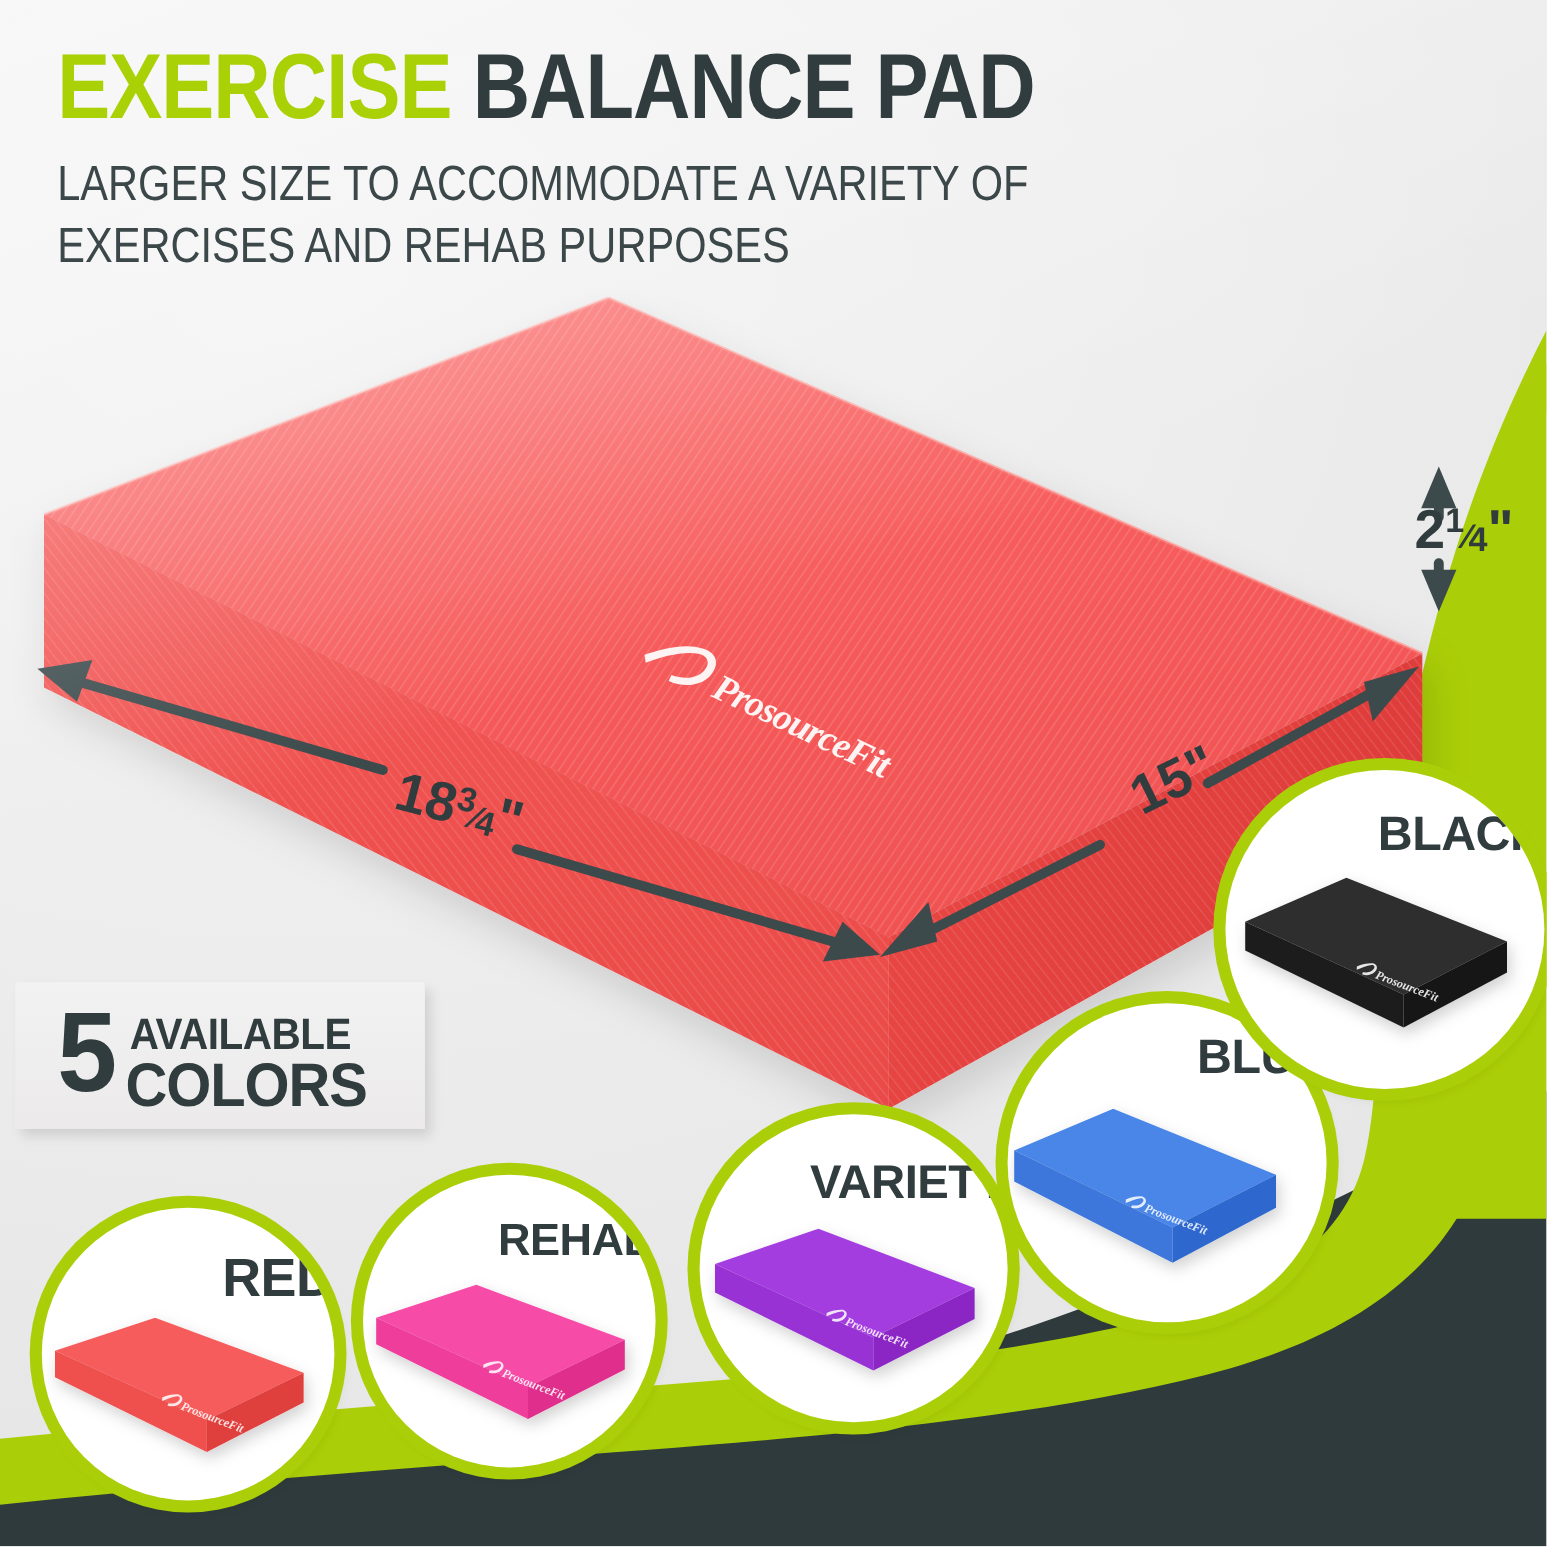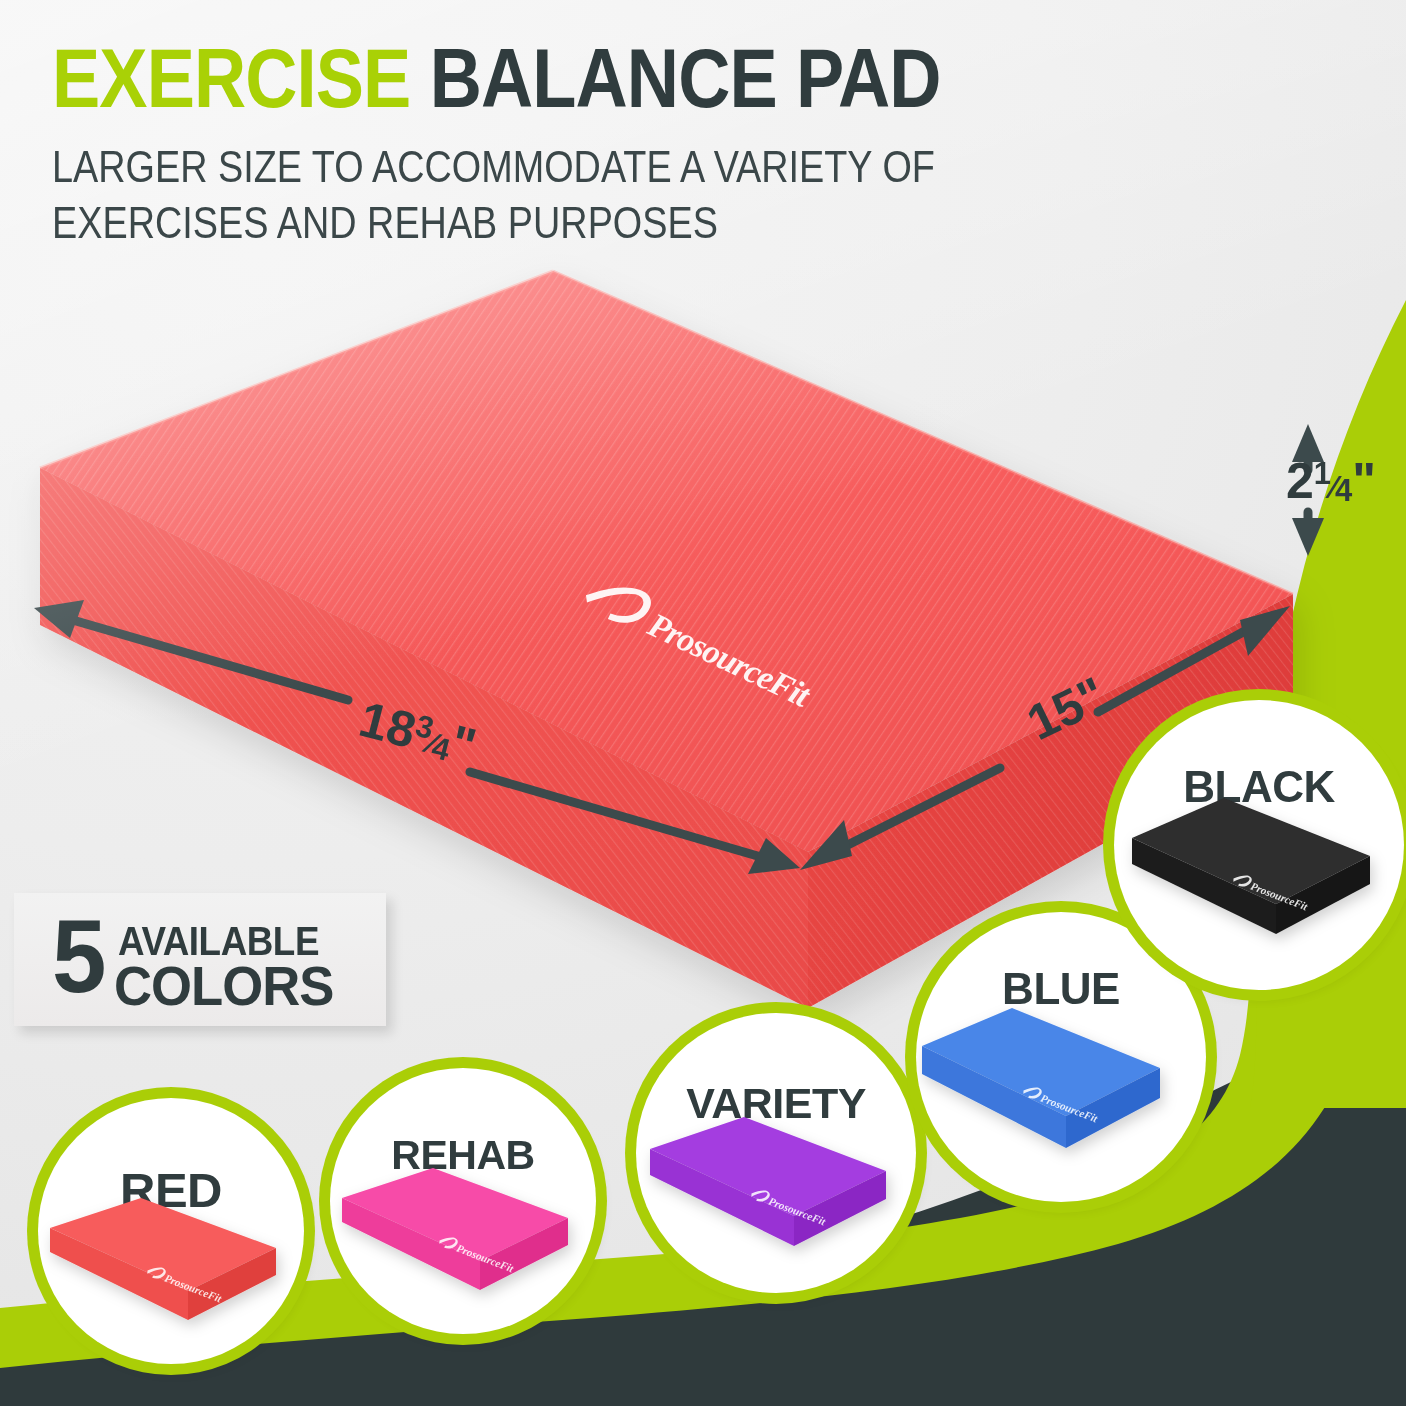--- a/index.html
+++ b/index.html
@@ -153,25 +153,24 @@
     position: absolute;
     border-radius: 50%;
     background: #ffffff;
     box-shadow: 0 0 0 11px #aace07, 4px 6px 14px rgba(0,0,0,0.14);
     overflow: hidden;
   }
   .circle .cname {
     position: absolute;
     left: 0;
     right: 0;
-    text-align: center;
+    text-align: right;
     font-weight: 700;
     color: #303c3e;
     letter-spacing: -0.5px;
-    margin-top: 28px;
   }
   .circle .mini {
     position: absolute;
     left: 0;
     right: 0;
     top: 0;
     bottom: 0;
   }
   .mini svg { width: 100%; height: 100%; display: block; }
 

